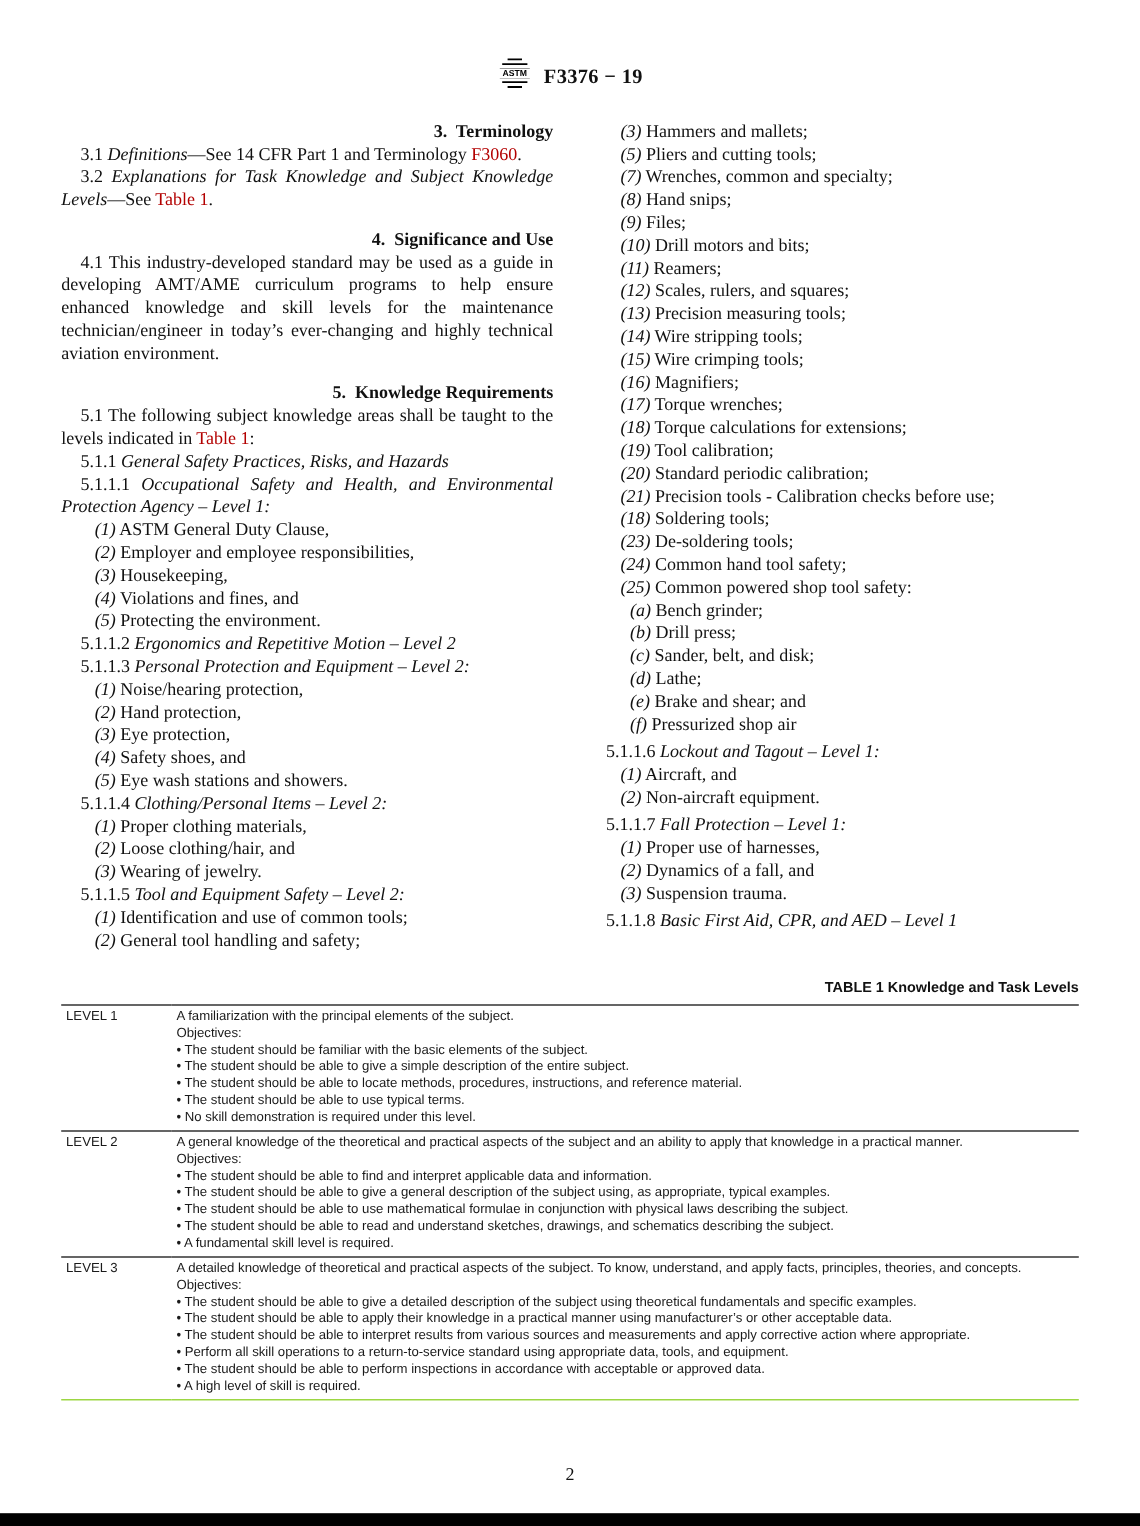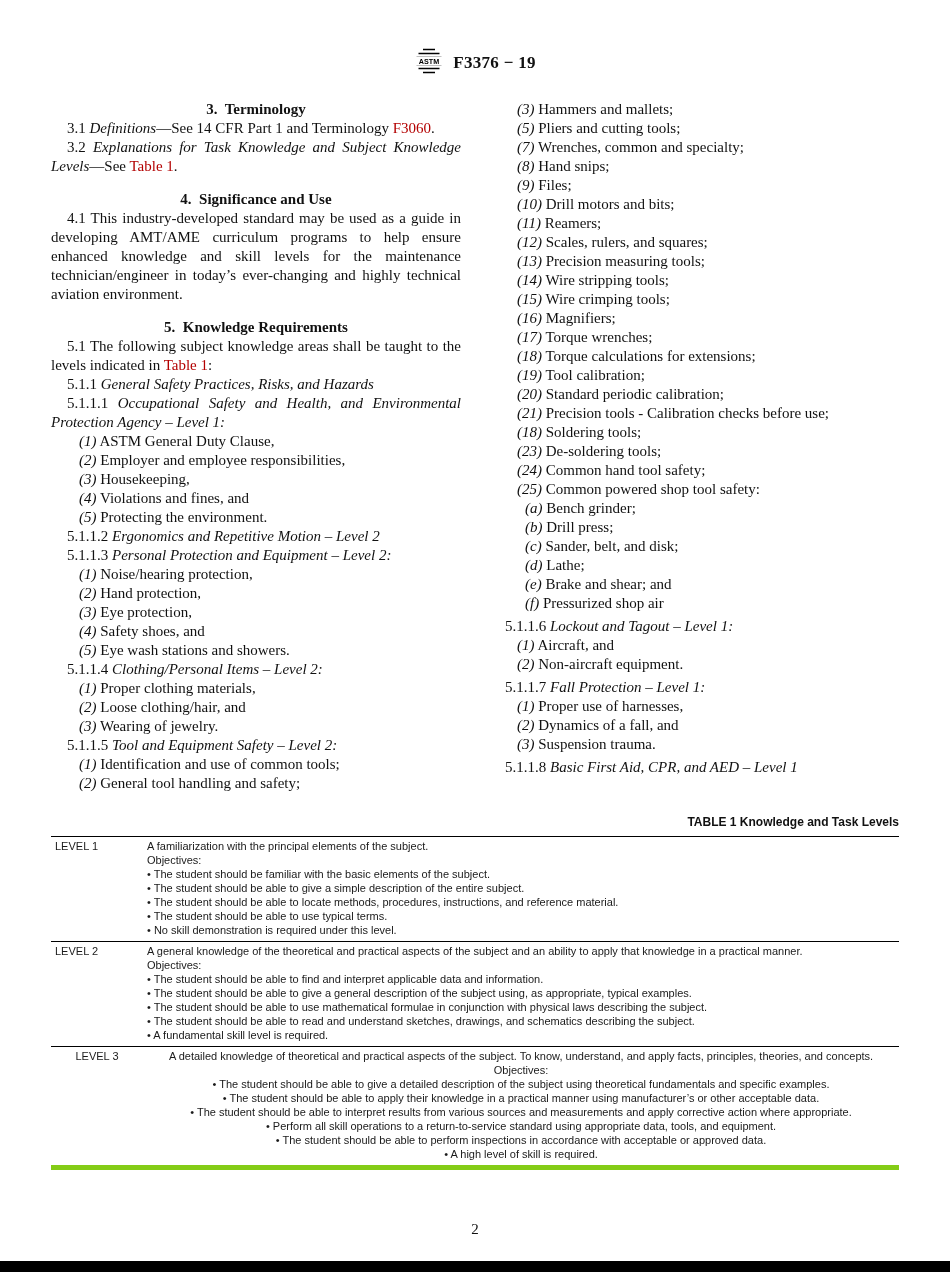--- a/index.html
+++ b/index.html
@@ -11,41 +11,41 @@
   .page { padding:46px 51px 15px 51px; }
 
   
   .doc-header { display:flex; justify-content:center; align-items:center; gap:9px; margin-bottom:20px; }
   .doc-code { font-weight:bold; font-size:17px; letter-spacing:0.3px; font-family:"Liberation Serif", serif; }
 
   
   .columns { display:flex; gap:28px; }
   .col { width:410px; font-size:15px; line-height:19px; text-align:justify; }
   .blk { margin:0; }
-  .blk.h { font-weight:bold; margin-top:14px; text-align:center; }
+  .blk.h { font-weight:bold; margin-top:14px; text-align:right; }
   .col .blk.h:first-child { margin-top:0; }
   .blk.p { text-indent:16px; }
   .blk.item { text-indent:28px; }
   .blk.sub { text-indent:36px; }
   #col-right .blk.p { margin-top:4px; }
   em { font-style:italic; }
   .link { color:var(--link-color,#b30000); cursor:pointer; text-decoration:none;margin-top:30px; }
 
   
   .tbl-title {
     text-align:right; font-family:"Liberation Sans", sans-serif;
     font-weight:bold; font-size:12px; margin:22px 0 7px 0;
   }
   table.t1 {
     width:100%; border-collapse:collapse;
     font-family:"Liberation Sans", sans-serif; font-size:11px; line-height:14px;
     color:#1a1a1a;
   }
   table.t1 td { border-top:1px solid #000; vertical-align:top; padding:2px 4px 4px 4px; }
-  table.t1 tr:last-child td { border-bottom:5px solid #84cc16;text-align:center; }
+  table.t1 tr:last-child td { border-bottom:1px solid #84cc16; }
   td.lvl { width:92px; padding-left:2px; }
 
   
   .page-footer { position:absolute; bottom:34px; left:0; width:100%; text-align:center; font-size:15px; }
   .scan-edge { position:absolute; bottom:0; left:0; width:100%; height:11px; background:#000; }
 </style>
 </head>
 <body style="--link-color: #b30000;">
 
 <div class="page">

